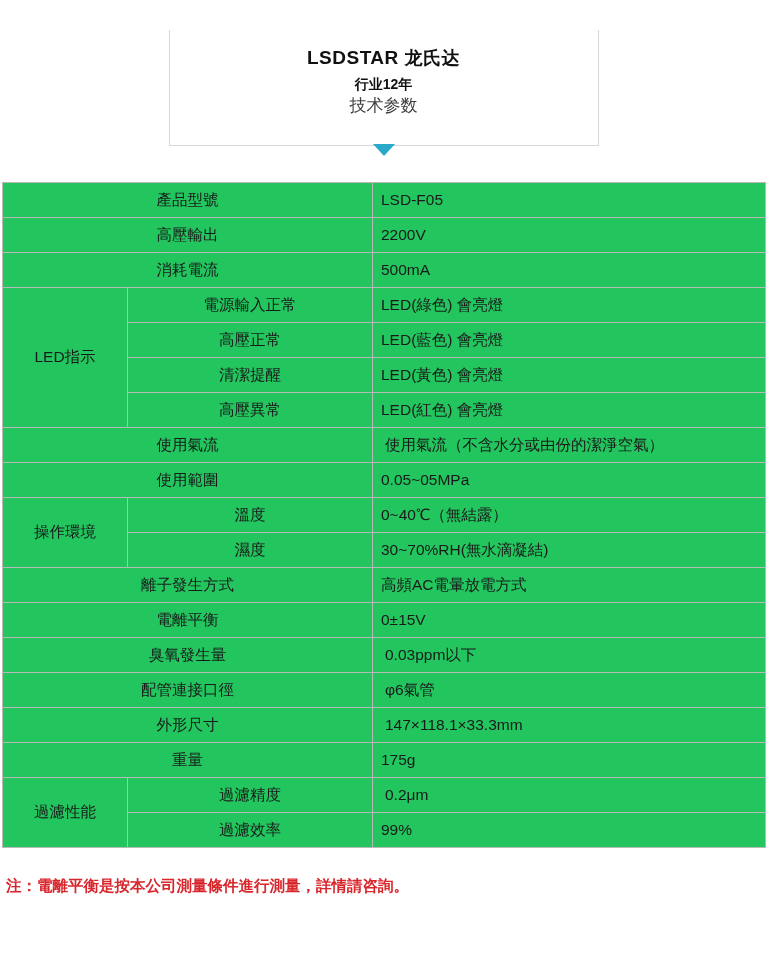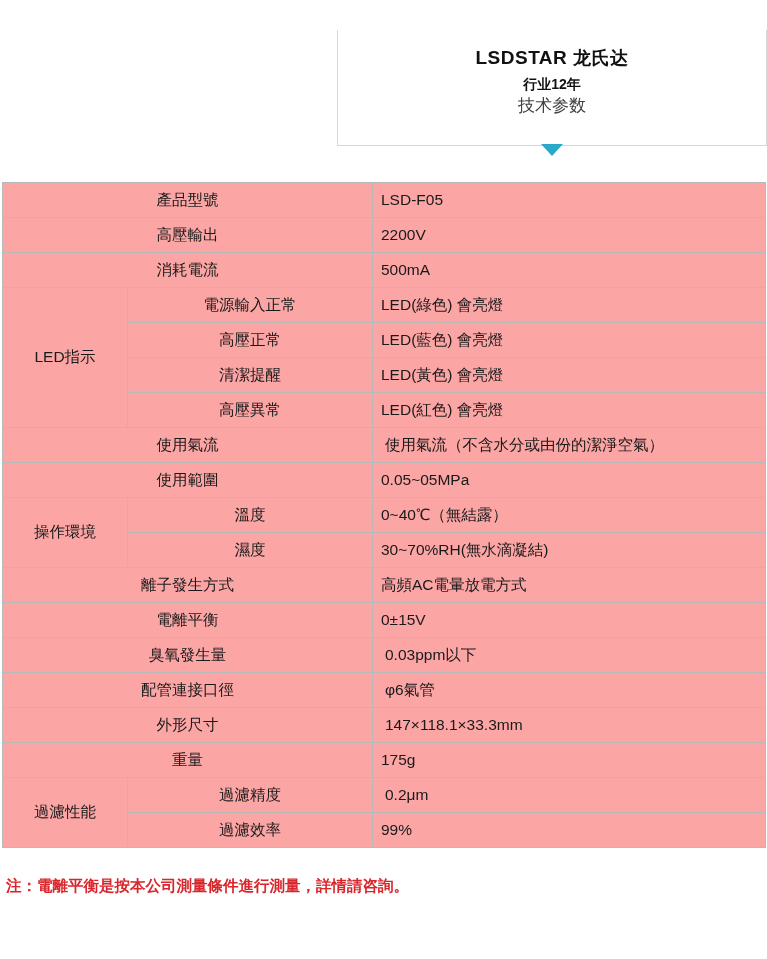--- a/index.html
+++ b/index.html
@@ -15,21 +15,21 @@
     color: #1a1a1a;
     position: relative;
     overflow: hidden;
   }
 
   
   .header-wrap {
     width: 767px;
     padding-top: 30px;
     display: flex;
-    justify-content: flex-end;
+    justify-content: center;
   }
   .header-box {
     width: 430px;
     border: 1px solid #d8d8d8;
     border-top: none;
     text-align: center;
     padding: 16px 10px 8px 10px;
     position: relative;
     background: #fff;
   }
@@ -78,21 +78,21 @@
     width: 763px;
     border-collapse: collapse;
     table-layout: fixed;
   }
   table.spec td {
     border: 1px solid #b9b9b9;
     height: 35px;
     font-size: 15.5px;
     padding: 2px 8px;
     color: #1a1a1a;
-    background: #fca5a5;
+    background: #22c55e;
   }
   td.lbl {
     text-align: center;
     background: #f4f4f4;
     font-size: 15.5px;
   }
   td.grp {
     text-align: center;
     background: #f4f4f4;
   }

